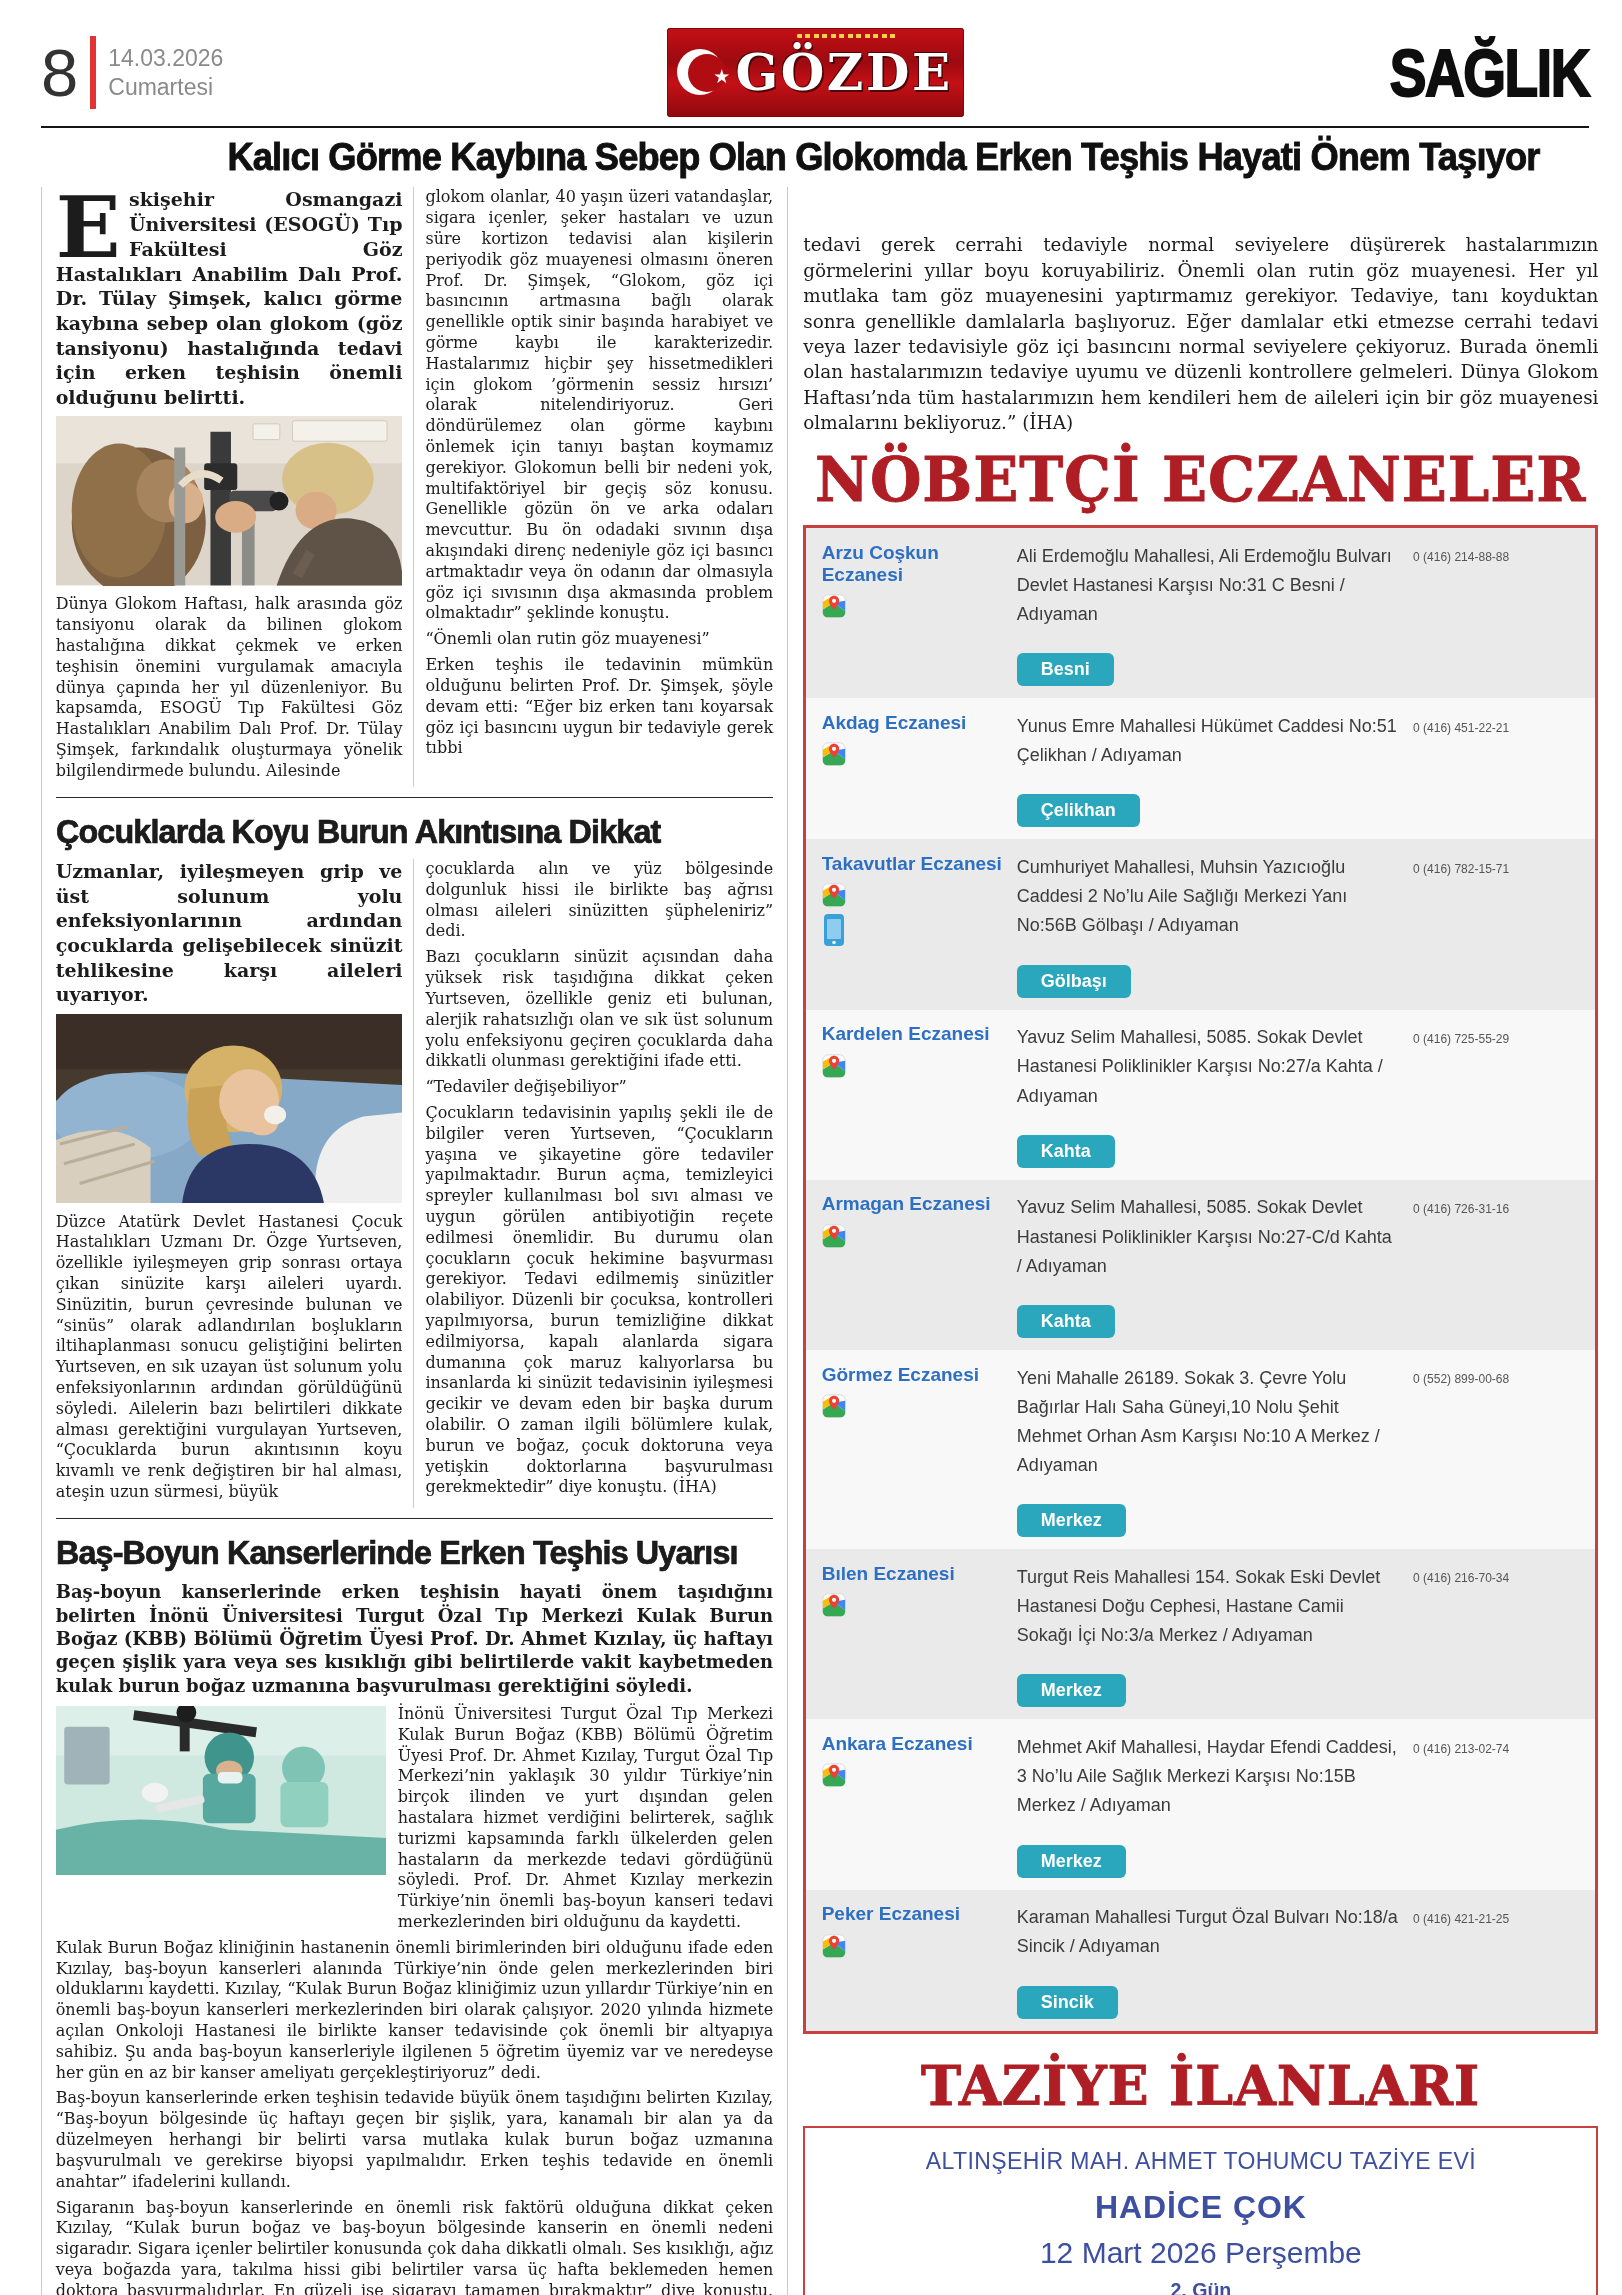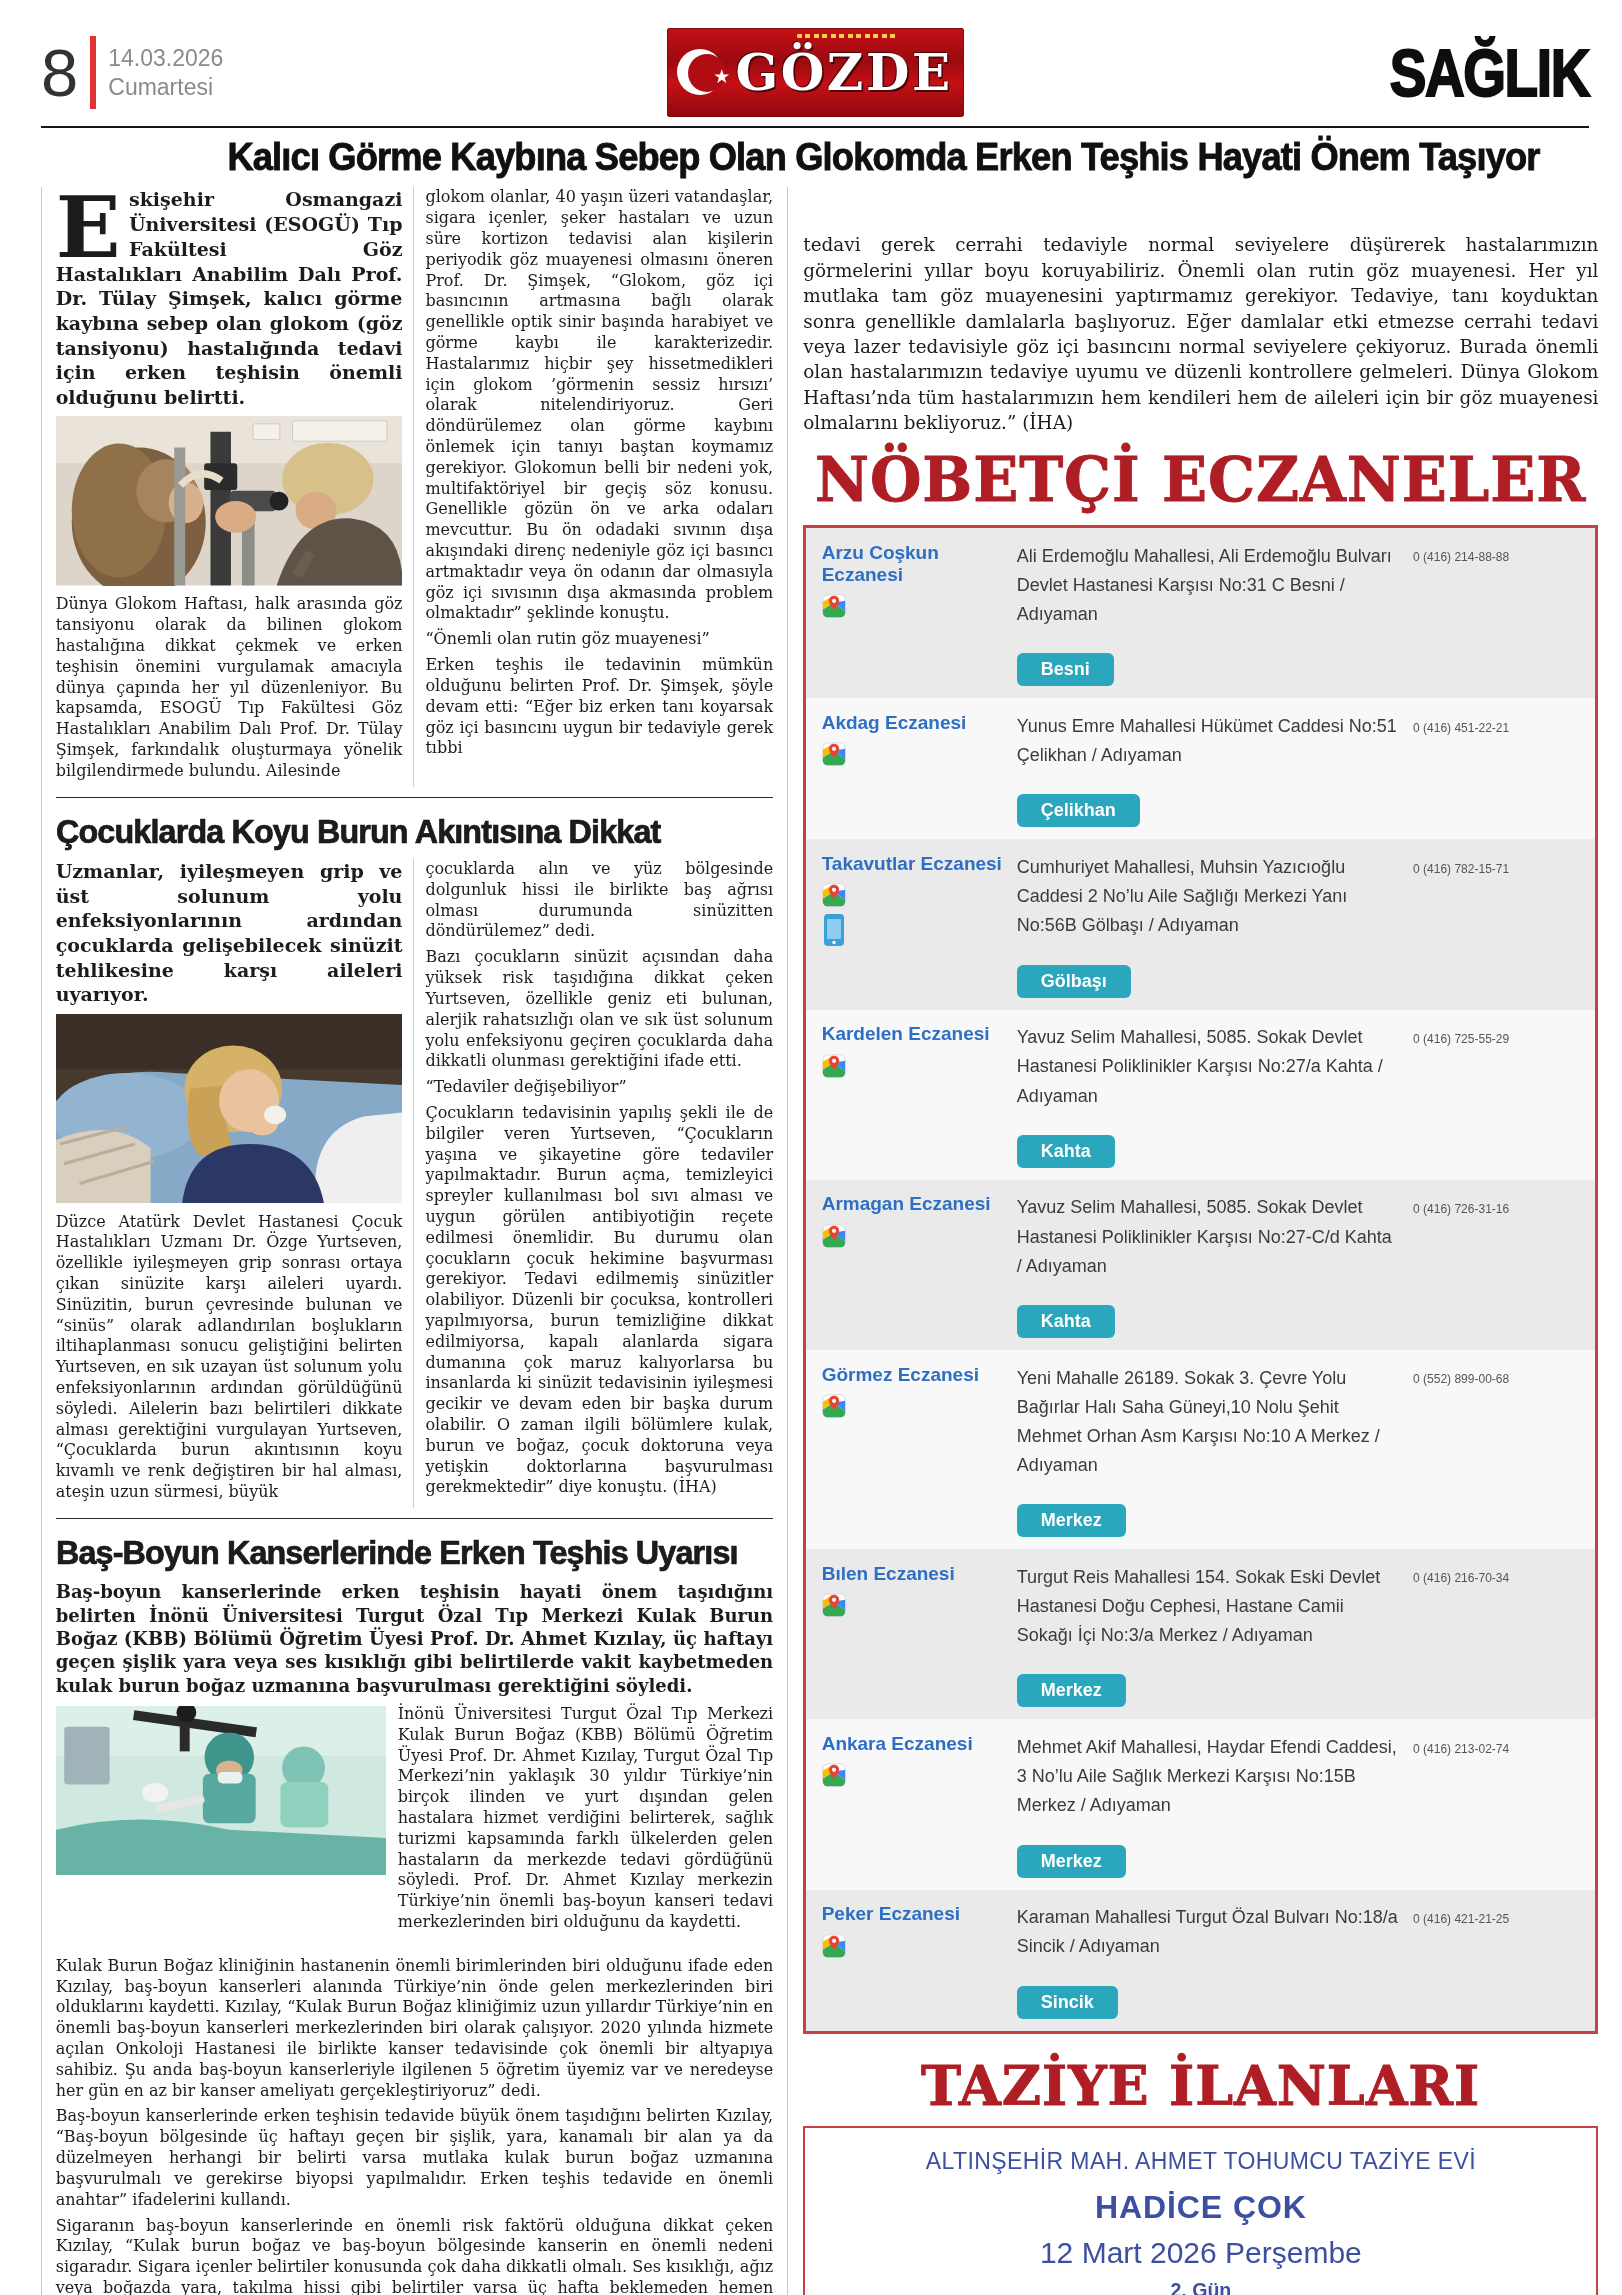--- a/index.html
+++ b/index.html
@@ -179,32 +179,32 @@
               <ellipse cx="225" cy="95" rx="62" ry="55" fill="#d6b269"></ellipse>
               <path d="M170 95 q-10 60 12 85 l45 -5 q-18 -40 -10 -85 z" fill="#c9a258"></path>
               <ellipse cx="245" cy="110" rx="38" ry="40" fill="#e8c39e"></ellipse>
               <path d="M160 240 q10 -75 85 -75 q80 0 95 75 z" fill="#2b3765"></path>
               <ellipse cx="262" cy="138" rx="20" ry="16" fill="#e8c39e"></ellipse>
               <ellipse cx="278" cy="128" rx="14" ry="12" fill="#f3f0ea"></ellipse>
             </svg>
             <p class="body">Düzce Atatürk Devlet Hastanesi Çocuk Hastalıkları Uzmanı Dr. Özge Yurtseven, özellikle iyileşmeyen grip sonrası ortaya çıkan sinüzite karşı aileleri uyardı. Sinüzitin, burun çevresinde bulunan ve “sinüs” olarak adlandırılan boşlukların iltihaplanması sonucu geliştiğini belirten Yurtseven, en sık uzayan üst solunum yolu enfeksiyonlarının ardından görüldüğünü söyledi. Ailelerin bazı belirtileri dikkate alması gerektiğini vurgulayan Yurtseven, “Çocuklarda burun akıntısının koyu kıvamlı ve renk değiştiren bir hal alması, ateşin uzun sürmesi, büyük</p>
           </div>
           <div class="colR">
-            <p class="body">çocuklarda alın ve yüz bölgesinde dolgunluk hissi ile birlikte baş ağrısı olması durumunda sinüzitten döndürülemez” dedi.</p>
+            <p class="body">çocuklarda alın ve yüz bölgesinde dolgunluk hissi ile birlikte baş ağrısı olması aileleri sinüzitten şüpheleniriz” dedi.</p>
             <p class="body">Bazı çocukların sinüzit açısından daha yüksek risk taşıdığına dikkat çeken Yurtseven, özellikle geniz eti bulunan, alerjik rahatsızlığı olan ve sık üst solunum yolu enfeksiyonu geçiren çocuklarda daha dikkatli olunması gerektiğini ifade etti.</p>
             <p class="subq">“Tedaviler değişebiliyor”</p>
             <p class="body">Çocukların tedavisinin yapılış şekli ile de bilgiler veren Yurtseven, “Çocukların yaşına ve şikayetine göre tedaviler yapılmaktadır. Burun açma, temizleyici spreyler kullanılması bol sıvı alması ve uygun görülen antibiyotiğin reçete edilmesi önemlidir. Bu durumu olan çocukların çocuk hekimine başvurması gerekiyor. Tedavi edilmemiş sinüzitler olabiliyor. Düzenli bir çocuksa, kontrolleri yapılmıyorsa, burun temizliğine dikkat edilmiyorsa, kapalı alanlarda sigara dumanına çok maruz kalıyorlarsa bu insanlarda ki sinüzit tedavisinin iyileşmesi gecikir ve devam eden bir başka durum olabilir. O zaman ilgili bölümlere kulak, burun ve boğaz, çocuk doktoruna veya yetişkin doktorlarına başvurulması gerekmektedir” diye konuştu. (İHA)</p>
           </div>
         </div>
       </div>
 
       <div>
         <div class="h2main">Baş-Boyun Kanserlerinde Erken Teşhis Uyarısı</div>
         <div class="intro" style="font-size:18px;">Baş-boyun kanserlerinde erken teşhisin hayati önem taşıdığını belirten İnönü Üniversitesi Turgut Özal Tıp Merkezi Kulak Burun Boğaz (KBB) Bölümü Öğretim Üyesi Prof. Dr. Ahmet Kızılay, üç haftayı geçen şişlik yara veya ses kısıklığı gibi belirtilerde vakit kaybetmeden kulak burun boğaz uzmanına başvurulması gerektiğini söyledi.</div>
-        <div class="cols" style="margin-bottom:18px;">
+        <div class="cols" style="margin-bottom:0;">
           <div style="width:46%;">
             <svg class="photo" style="margin-top:1.7px;" viewBox="0 0 400 205" preserveAspectRatio="none">
               <rect width="400" height="205" fill="#cfe8e0"></rect>
               <rect x="0" y="0" width="400" height="60" fill="#dcefe8"></rect>
               <rect x="10" y="25" width="55" height="70" rx="4" fill="#9fb3b8"></rect>
               <rect x="95" y="5" width="150" height="12" fill="#2a2a2a" transform="rotate(8 95 5)"></rect>
               <rect x="150" y="0" width="12" height="55" fill="#2a2a2a"></rect>
               <circle cx="158" cy="8" r="12" fill="#1d1d1d"></circle>
               <circle cx="210" cy="62" r="30" fill="#3f948b"></circle>
               <rect x="178" y="82" width="64" height="60" rx="8" fill="#57a89e"></rect>

